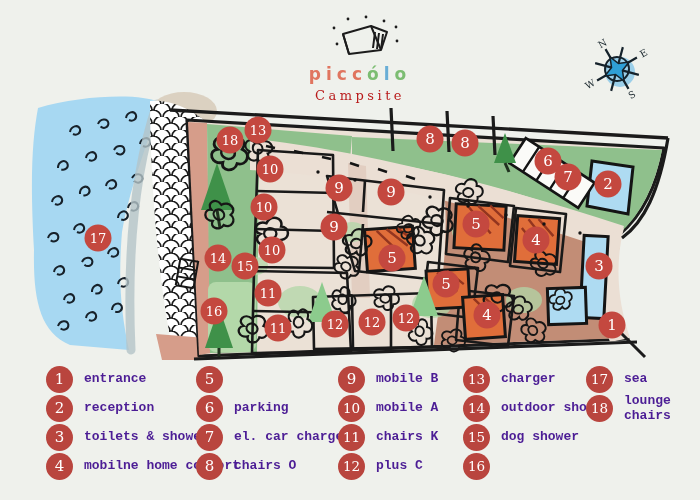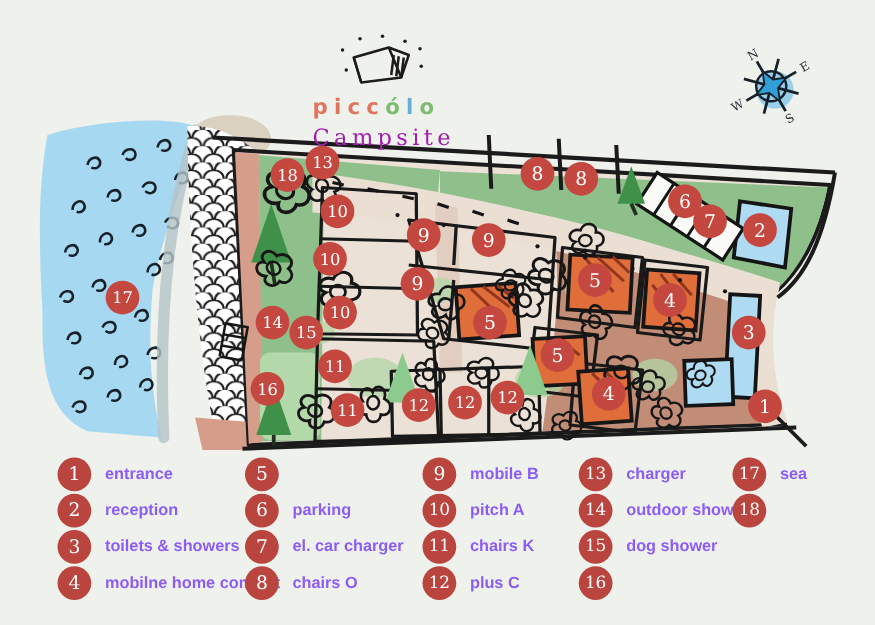--- a/index.html
+++ b/index.html
@@ -1,33 +1,33 @@
 <!DOCTYPE html>
 <html><head>
 <meta charset="utf-8">
 <style>
   html,body{margin:0;padding:0;background:#eff1ec;}
   .stage{position:relative;width:700px;height:500px;background:#eff1ec;overflow:hidden;
          font-family:"DejaVu Serif",serif;}
   .stage svg.mapsvg{position:absolute;left:0;top:0;z-index:1;}
   
-  .header{position:absolute;left:250px;top:26px;width:220px;text-align:left;z-index:5;}
+  .header{position:absolute;left:250px;top:14px;width:220px;text-align:center;z-index:5;}
   #brand{font-family:"DejaVu Sans",sans-serif;font-weight:bold;font-size:17px;
          letter-spacing:5px;line-height:1;}
   #brand span{display:inline-block;}
-  .subtitle{font-family:"DejaVu Serif",serif;font-size:18px;letter-spacing:3.5px;
-            color:#a21caf;margin-top:5px;}
+  .subtitle{font-family:"DejaVu Serif",serif;font-size:13px;letter-spacing:3.5px;
+            color:#b91c1c;margin-top:5px;}
   
   #legend{position:absolute;left:0;top:0;width:700px;height:500px;z-index:6;pointer-events:none;}
   .leg-col{position:absolute;top:366px;}
   .leg-item{display:flex;align-items:center;height:27px;margin-bottom:2px;gap:11px;}
   .leg-badge{width:27px;height:27px;border-radius:50%;color:#fff;flex:0 0 27px;
              font-family:"DejaVu Serif",serif;font-size:15px;line-height:27px;text-align:center;}
   .leg-badge.two{font-size:13.5px;}
-  .leg-label{font-family:Liberation Sans, sans-serif;font-weight:bold;font-size:13px;color:#8b5cf6;
+  .leg-label{font-family:Liberation Mono, monospace;font-weight:bold;font-size:13px;color:#4c1d95;
              white-space:pre-line;line-height:1.1;}
   
   .marker-num{fill:#ffffff;font-family:"DejaVu Serif",serif;font-size:15px;text-anchor:middle;}
   .marker-num.two{font-size:13px;}
   .compass-letter{font-family:"DejaVu Serif",serif;font-size:9.5px;fill:#1d2a30;text-anchor:middle;}
 </style>
 </head>
 <body>
 
 <div class="stage">
@@ -409,21 +409,21 @@
           <span class="leg-label">chairs O</span>
         </div>
       </div>
       <div class="leg-col" style="left: 338px;">
         <div class="leg-item">
           <span class="leg-badge" style="background: rgb(185, 69, 62);">9</span>
           <span class="leg-label">mobile B</span>
         </div>
         <div class="leg-item">
           <span class="leg-badge two" style="background: rgb(185, 69, 62);">10</span>
-          <span class="leg-label">pitch A</span>
+          <span class="leg-label">mobile A</span>
         </div>
         <div class="leg-item">
           <span class="leg-badge two" style="background: rgb(185, 69, 62);">11</span>
           <span class="leg-label">chairs K</span>
         </div>
         <div class="leg-item">
           <span class="leg-badge two" style="background: rgb(185, 69, 62);">12</span>
           <span class="leg-label">plus C</span>
         </div>
       </div>
@@ -444,17 +444,18 @@
           <span class="leg-badge two" style="background: rgb(185, 69, 62);">16</span>
         </div>
       </div>
       <div class="leg-col" style="left: 586px;">
         <div class="leg-item">
           <span class="leg-badge two" style="background: rgb(185, 69, 62);">17</span>
           <span class="leg-label">sea</span>
         </div>
         <div class="leg-item">
           <span class="leg-badge two" style="background: rgb(185, 69, 62);">18</span>
+          <span class="leg-label">lounge chairs</span>
         </div>
       </div>
     </div>
 
 </div>
 
 </body></html>

